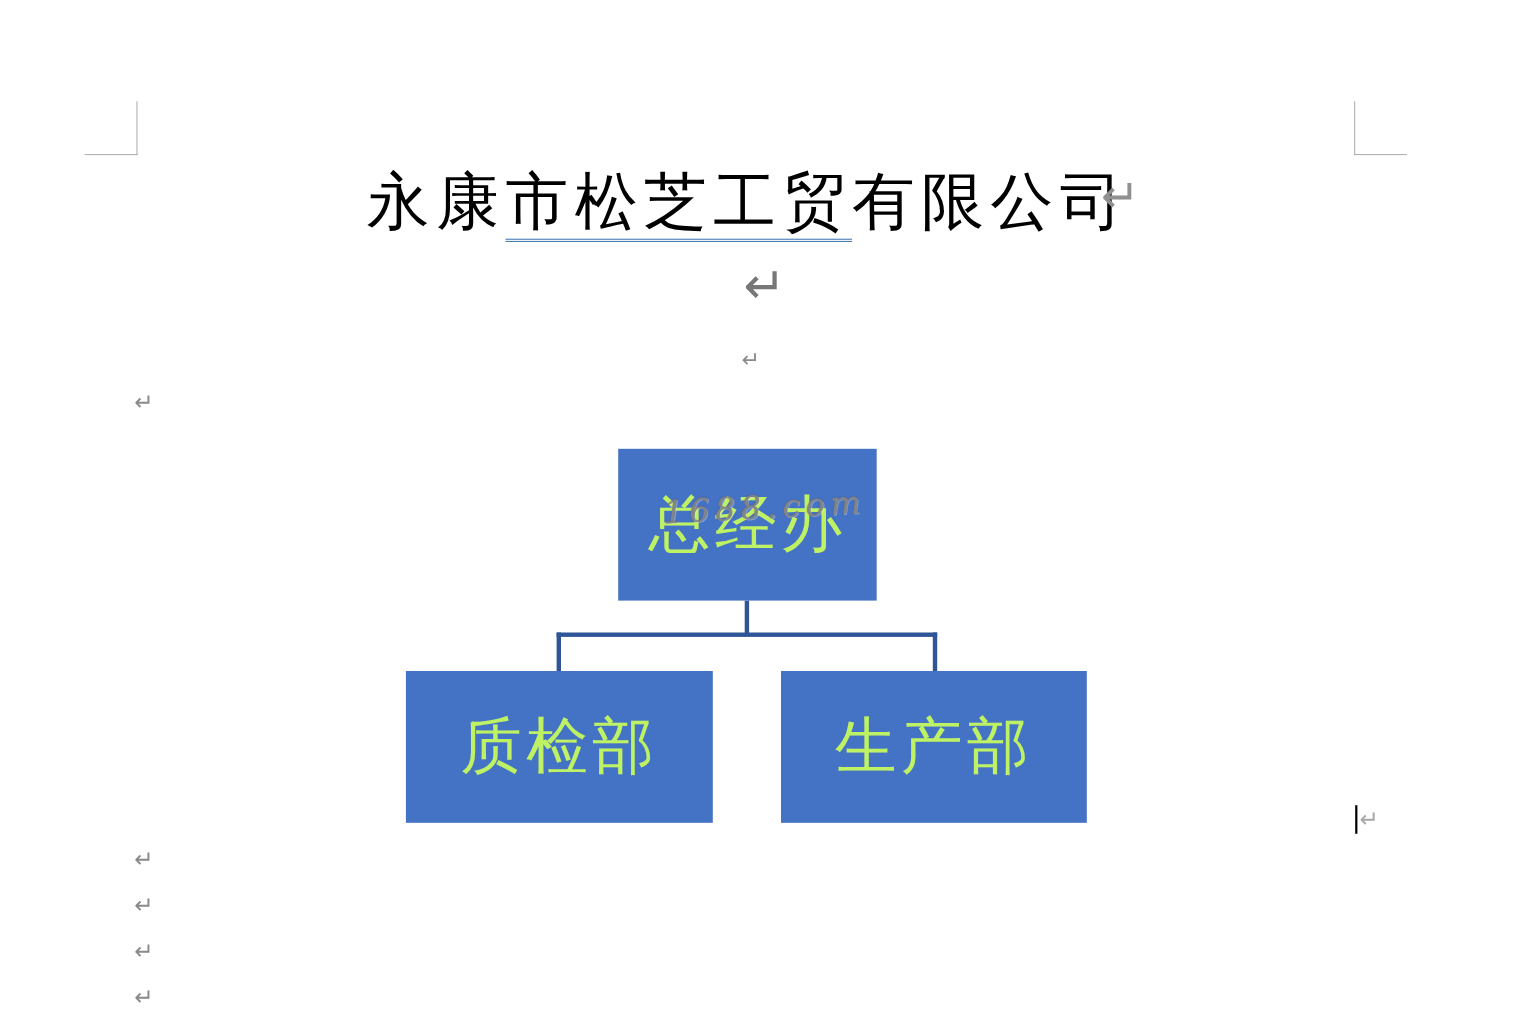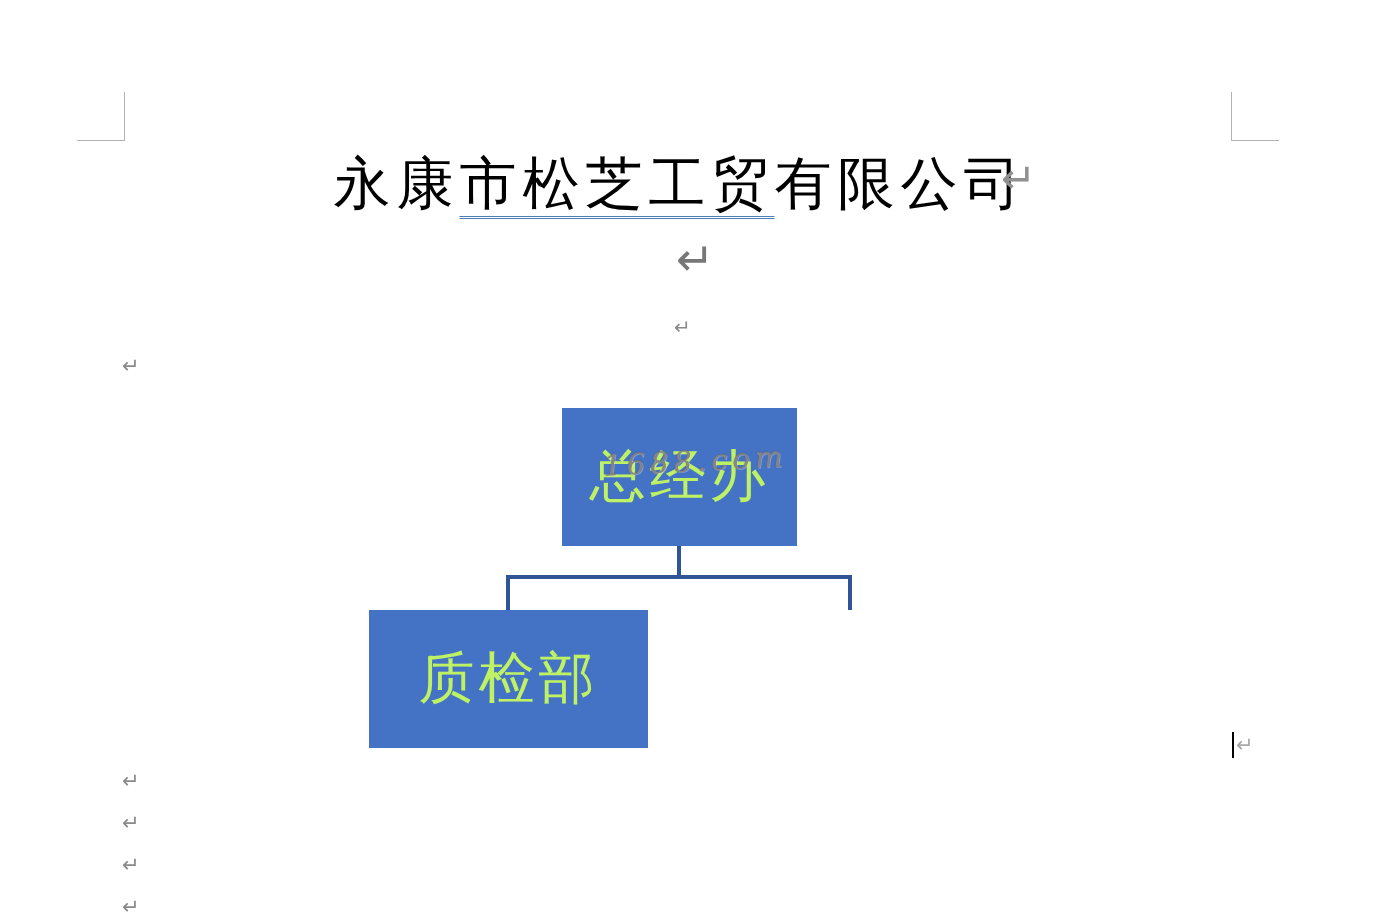--- a/index.html
+++ b/index.html
@@ -79,19 +79,22 @@
   <div class="connector conn-horiz"></div>
   <div class="connector conn-drop-l"></div>
   <div class="connector conn-drop-r"></div>
 
   <div class="org-box box-root">
     <span>总经办</span>
   </div>
   <div class="org-box box-left">
     <span>质检部</span>
   </div>
+  <div class="org-box box-right">
+    <span>生产部</span>
+  </div>
 
   <div class="watermark">1688.com</div>
 
   <div class="caret"></div>
   <span class="pmark pm-caret">↵</span>
 
 </div>
 
 </body></html>

